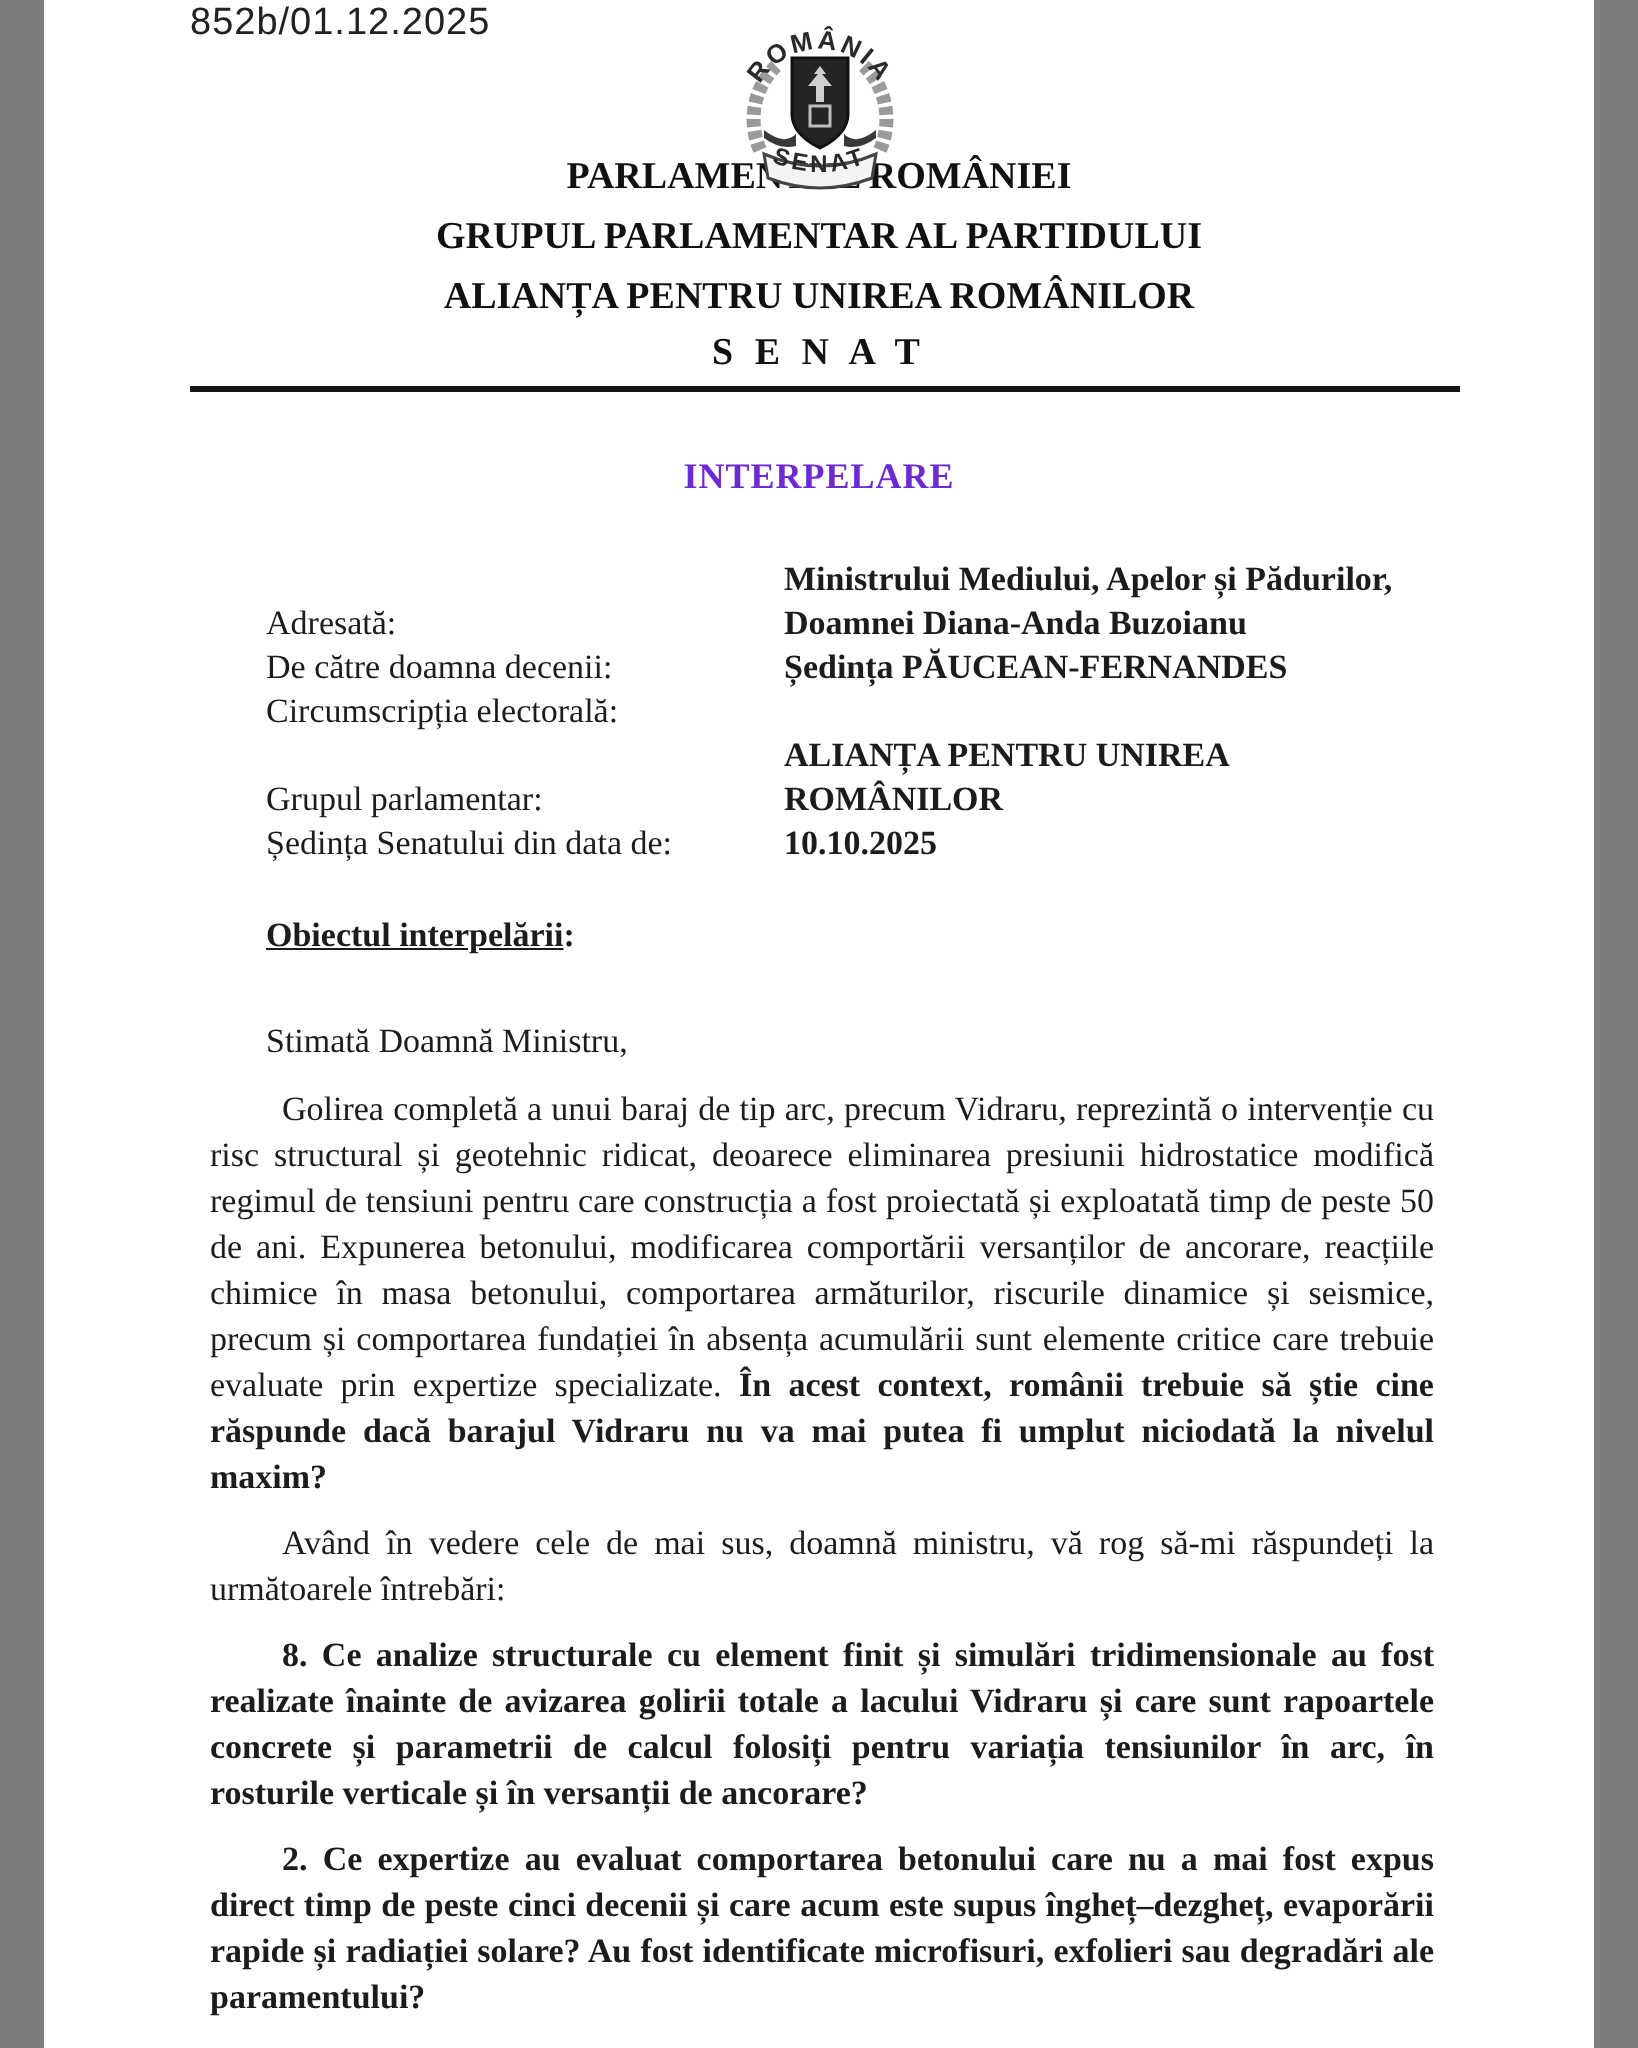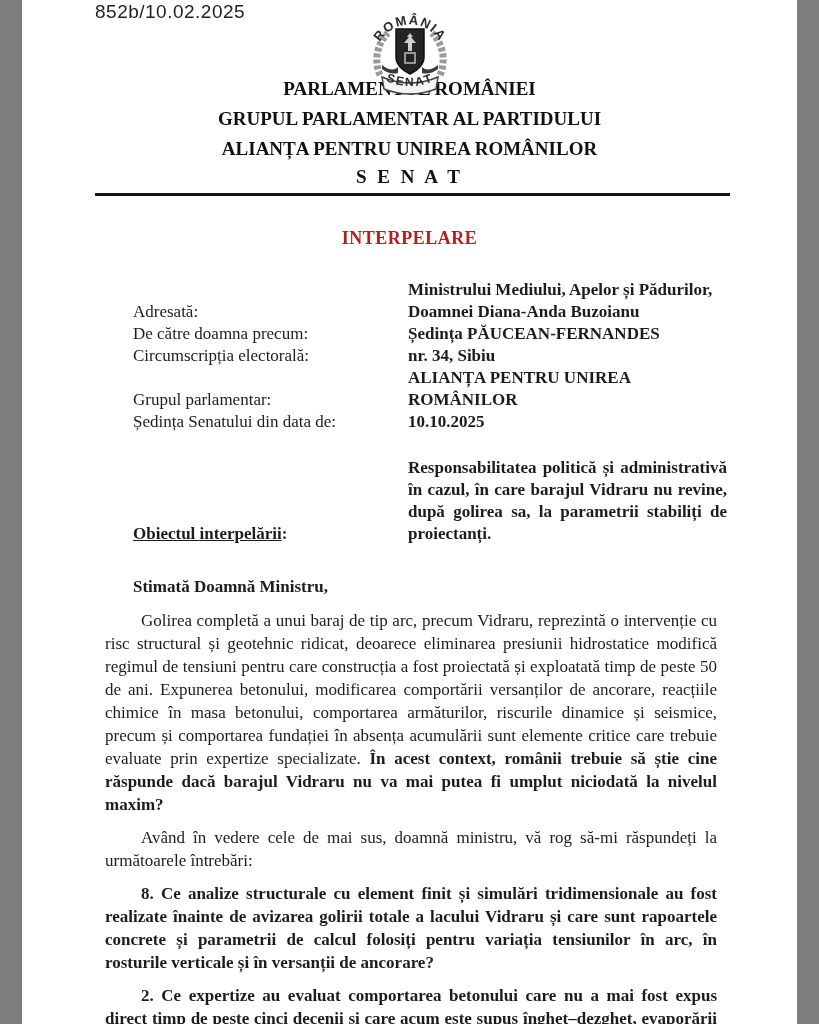--- a/index.html
+++ b/index.html
@@ -50,37 +50,37 @@
     width: 635px;
     height: 3px;
     background: #151515;
   }
   .doc-title {
     margin-top: 32px;
     text-align: center;
     font-weight: bold;
     font-size: 18px;
     letter-spacing: 0.5px;
-    color: #b91c1c;
+    color: #6d28d9;
   }
   .fields {
     margin: 30px 70px 0 111px;
     font-size: 17px;
     line-height: 22px;
   }
   .field-row { display: flex; align-items: flex-end; }
   .field-label { width: 259px; flex: 0 0 259px; }
-  .field-value { flex: 1; font-weight: bold; margin-left: 16px; }
+  .field-value { flex: 1; font-weight: bold; }
   .subject-row { margin-top: 24px; }
   .subject-label { font-weight: bold; }
   .subject-label .u { text-decoration: underline; }
   .subject-value { text-align: justify; }
   .salutation {
     margin: 32px 70px 0 111px;
-    font-weight: bold;
+    font-weight: normal;
     font-size: 17px;
   }
   .body-text {
     margin: 12px 70px 0 73px;
     width: 632px;
     font-size: 17px;
     line-height: 23px;
     text-align: justify;
   }
   .body-text p { margin: 10px; text-indent: 36px; }
@@ -88,21 +88,21 @@
   .seal svg text {
     font-family: "Liberation Sans", "DejaVu Sans", sans-serif;
     fill: #2a2a2a;
   }
 </style>
 </head>
 <body>
 
 <div class="page">
 
-  <div class="reg-number">852b/10.02.2025</div>
+  <div class="reg-number">852b/01.12.2025</div>
 
   <div class="seal">
     <svg viewBox="0 0 104 96" width="104" height="96" aria-hidden="true">
       <defs>
         <path id="arcTop" d="M 20 44 A 34 34 0 0 1 84 44" fill="none"></path>
         <path id="arcBottom" d="M 28 78 Q 52 88 76 78" fill="none"></path>
       </defs>
 
       <path d="M 22 72 A 34 36 0 0 1 30 30" fill="none" stroke="#9a9a9a" stroke-width="7" stroke-dasharray="4 2"></path>
       <path d="M 82 72 A 34 36 0 0 0 74 30" fill="none" stroke="#9a9a9a" stroke-width="7" stroke-dasharray="4 2"></path>
@@ -134,39 +134,37 @@
   <div class="header-rule"></div>
 
   <div class="doc-title">INTERPELARE</div>
 
   <div class="fields">
     <div class="field-row">
       <div class="field-label">Adresată:</div>
       <div class="field-value">Ministrului Mediului, Apelor și Pădurilor, Doamnei Diana-Anda Buzoianu</div>
     </div>
     <div class="field-row">
-      <div class="field-label">De către doamna precum:</div>
+      <div class="field-label">De către doamna decenii:</div>
       <div class="field-value">Ședința PĂUCEAN-FERNANDES</div>
     </div>
     <div class="field-row">
       <div class="field-label">Circumscripția electorală:</div>
-      <div class="field-value">nr. 34, Sibiu</div>
     </div>
     <div class="field-row">
       <div class="field-label">Grupul parlamentar:</div>
       <div class="field-value">ALIANȚA PENTRU UNIREA ROMÂNILOR</div>
     </div>
     <div class="field-row">
       <div class="field-label">Ședința Senatului din data de:</div>
       <div class="field-value">10.10.2025</div>
     </div>
 
     <div class="field-row subject-row">
       <div class="field-label subject-label"><span class="u">Obiectul interpelării</span><span>:</span></div>
-      <div class="field-value subject-value">Responsabilitatea politică și administrativă în cazul, în care barajul Vidraru nu revine, după golirea sa, la parametrii stabiliți de proiectanți.</div>
     </div>
   </div>
 
   <div class="salutation">Stimată Doamnă Ministru,</div>
 
   <div class="body-text">
     <p><span>Golirea completă a unui baraj de tip arc, precum Vidraru, reprezintă o intervenție cu risc structural și geotehnic ridicat, deoarece eliminarea presiunii hidrostatice modifică regimul de tensiuni pentru care construcția a fost proiectată și exploatată timp de peste 50 de ani. Expunerea betonului, modificarea comportării versanților de ancorare, reacțiile chimice în masa betonului, comportarea armăturilor, riscurile dinamice și seismice, precum și comportarea fundației în absența acumulării sunt elemente critice care trebuie evaluate prin expertize specializate. </span><span class="bold">În acest context, românii trebuie să știe cine răspunde dacă barajul Vidraru nu va mai putea fi umplut niciodată la nivelul maxim?</span></p>
     <p>Având în vedere cele de mai sus, doamnă ministru, vă rog să-mi răspundeți la următoarele întrebări:</p>
     <p class="bold">8. Ce analize structurale cu element finit și simulări tridimensionale au fost realizate înainte de avizarea golirii totale a lacului Vidraru și care sunt rapoartele concrete și parametrii de calcul folosiți pentru variația tensiunilor în arc, în rosturile verticale și în versanții de ancorare?</p>
     <p class="bold">2. Ce expertize au evaluat comportarea betonului care nu a mai fost expus direct timp de peste cinci decenii și care acum este supus îngheț–dezgheț, evaporării rapide și radiației solare? Au fost identificate microfisuri, exfolieri sau degradări ale paramentului?</p>

